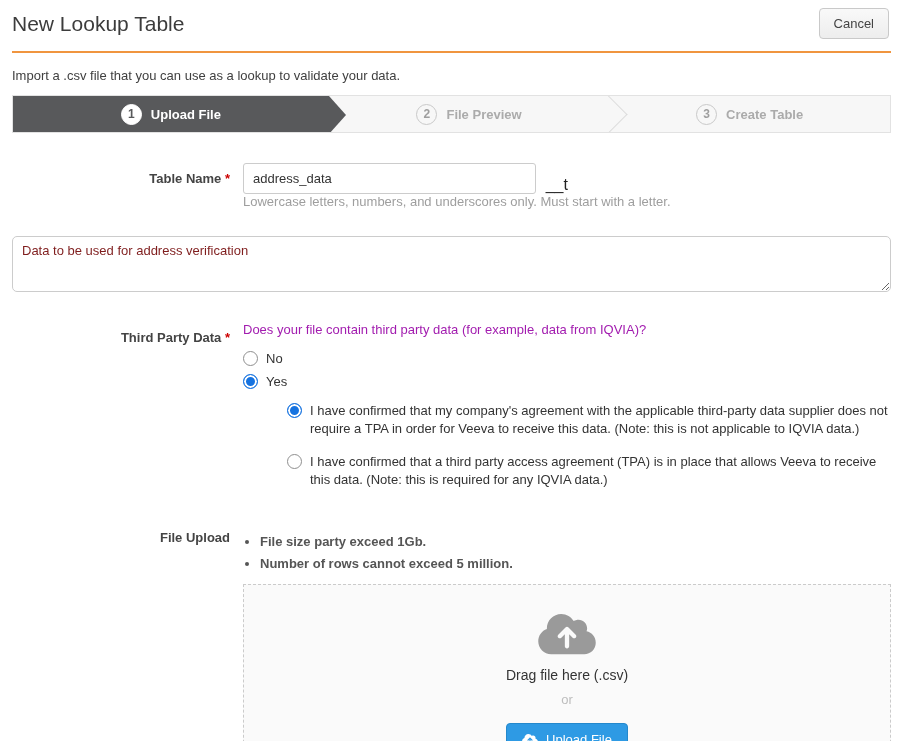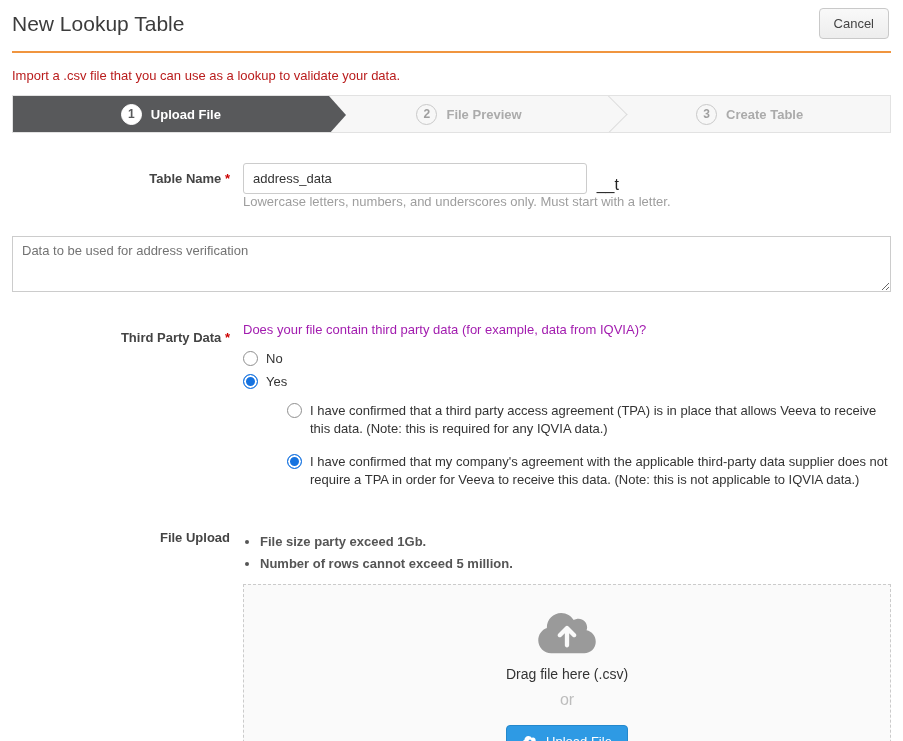--- a/index.html
+++ b/index.html
@@ -18,21 +18,21 @@
     padding: 8px 14px 0 12px;
   }
   .page-title { font-size: 21px; font-weight: 500; color:#3c3c3c; padding-top:4px; }
   .btn-cancel {
     background: linear-gradient(#f9f9f9,#ededed);
     border: 1px solid #c9c9c9; border-radius: 4px;
     color:#444; font-size:13px; padding: 7px 14px; cursor:pointer;
     font-family: "Liberation Sans", sans-serif;
   }
   .orange-rule { margin: 12px 12px 0 12px; border-bottom: 2px solid #f0953f; }
-  .intro { margin: 15px 12px 12px 12px; color:#b91c1c; }
+  .intro { margin: 15px 12px 12px 12px; color:#404040; }
 
   
   .wizard {
     margin: 10px 12px 0 12px; height: 38px;
     background:#f7f7f7; border:1px solid #e2e2e2;
     display:flex; position:relative; overflow:hidden;
   }
   .wstep {
     display:flex; align-items:center; justify-content:center; gap:9px;
     position:relative; cursor:pointer;
@@ -67,32 +67,32 @@
   .form-area { margin-top: 30px; }
   .frow { display:flex; padding: 0 12px; margin-bottom: 27px; }
   .fl {
     flex: 0 0 231px; text-align:right; padding-right: 13px;
     font-weight: bold; color:#444; padding-top: 8px; line-height: 16px;
   }
   .req { color:#cc0000; }
   .fc { flex:1 1 auto; min-width:0; }
 
   .txt-input {
-    width: 344px; height: 31px; padding: 0 9px;
+    width: 293px; height: 31px; padding: 0 9px;
     border:1px solid #ccc; border-radius:3px;
     font-family:"Liberation Sans",sans-serif; font-size:13px; color:#333;
     vertical-align: bottom;
   }
   .suffix { margin-left: 6px; color:#222; font-size:16px; }
   .help { color:#9e9e9e; }
 
   .desc-area {
     width: 100%; height: 56px; padding: 6px 9px;
-    border:1px solid #ccc; border-radius:0;
-    font-family:"Liberation Sans",sans-serif; font-size:13px; color:#737373;
+    border:1px solid #ccc; border-radius:5px;
+    font-family:"Liberation Sans",sans-serif; font-size:13px; color:#7f1d1d;
     resize: both;
   }
 
   .question { margin: 24px 0 13px 0; color:#a21caf; }
   .radio-row { display:flex; align-items:flex-start; gap:8px; margin-bottom:6px; cursor:pointer; }
   .radio {
     flex:0 0 auto; width:15px; height:15px; border-radius:50%;
     border:1px solid #8f8f8f; background:#fff; margin-top:1px;
   }
   .radio.checked {
@@ -107,21 +107,21 @@
   .rules { margin: 6px 0 13px 17px; padding:0; color:#555; }
   .rules li { font-weight:bold; margin-bottom: 7px; line-height:15px; }
 
   .dropzone {
     border: 1px dashed #cbcbcb; background:#fafafa;
     height: 199px; display:flex; flex-direction:column;
     align-items:center; justify-content:center;
   }
   .cloud-icon svg { display:block; }
   .dz-title { font-size:14px; color:#333; margin-top: 10px; }
-  .dz-or { font-size:16px; color:#bdbdbd; margin: 9px 0 16px 0; }
+  .dz-or { font-size:13px; color:#bdbdbd; margin: 9px 0 16px 0; }
   .btn-upload {
     background:#2e9ae4; border:1px solid #2488cc; border-radius:4px;
     color:#fff; font-size:13px; padding: 8px 15px;
     display:flex; align-items:center; gap:8px; cursor:pointer;
     font-family:"Liberation Sans",sans-serif;
   }
   .btn-upload svg { display:block; }
 </style>
 </head>
 <body>
@@ -183,26 +183,26 @@
         <span class="radio"></span>
         <span class="radio-lbl">No</span>
       </div>
       <div class="radio-row">
         <span class="radio checked"></span>
         <span class="radio-lbl">Yes</span>
       </div>
 
       <div class="sub-opts">
         <div class="radio-row">
+          <span class="radio checked"></span>
+          <span class="radio-lbl">I have confirmed that my company's agreement with the applicable third-party data supplier does not require a TPA in order for Veeva to receive this data. (Note: this is not applicable to IQVIA data.)</span>
+        </div>
+        <div class="radio-row">
           <span class="radio"></span>
           <span class="radio-lbl">I have confirmed that a third party access agreement (TPA) is in place that allows Veeva to receive this data. (Note: this is required for any IQVIA data.)</span>
-        </div>
-        <div class="radio-row">
-          <span class="radio checked"></span>
-          <span class="radio-lbl">I have confirmed that my company's agreement with the applicable third-party data supplier does not require a TPA in order for Veeva to receive this data. (Note: this is not applicable to IQVIA data.)</span>
         </div>
       </div>
     </div>
   </div>
 
   <div class="frow">
     <div class="fl" style="padding-top:2px;">File Upload</div>
     <div class="fc">
       <ul class="rules">
         <li>File size party exceed 1Gb.</li>

